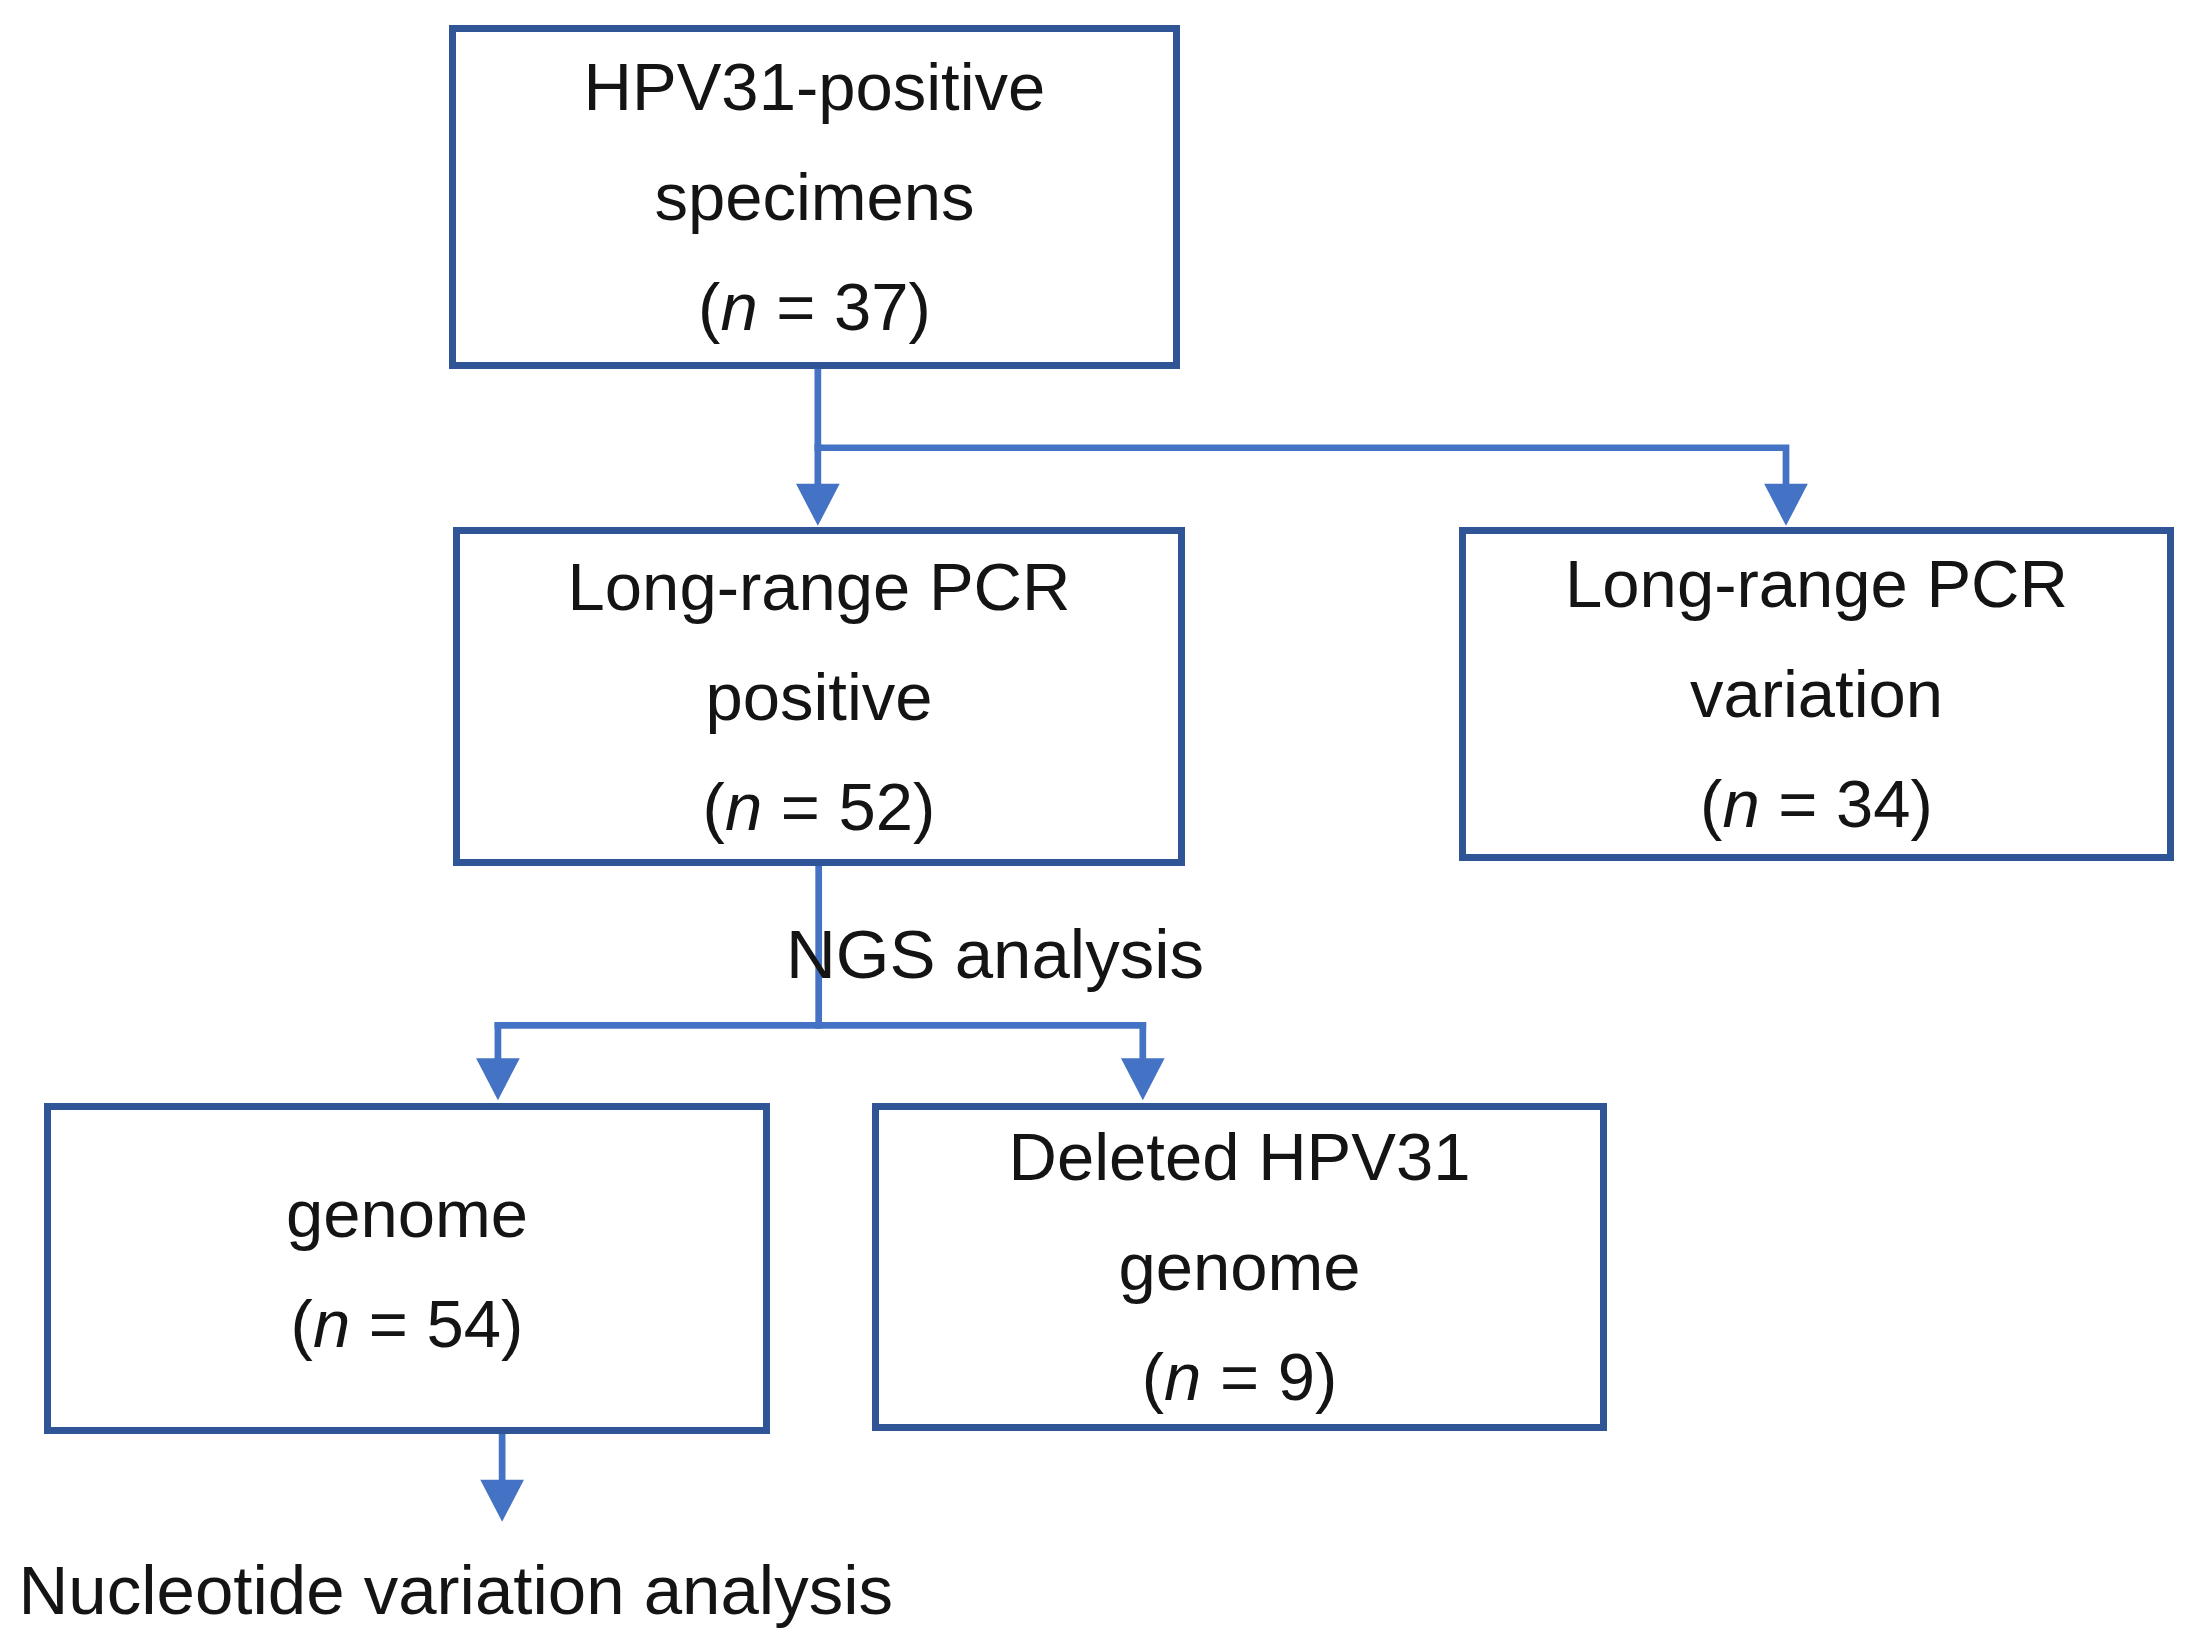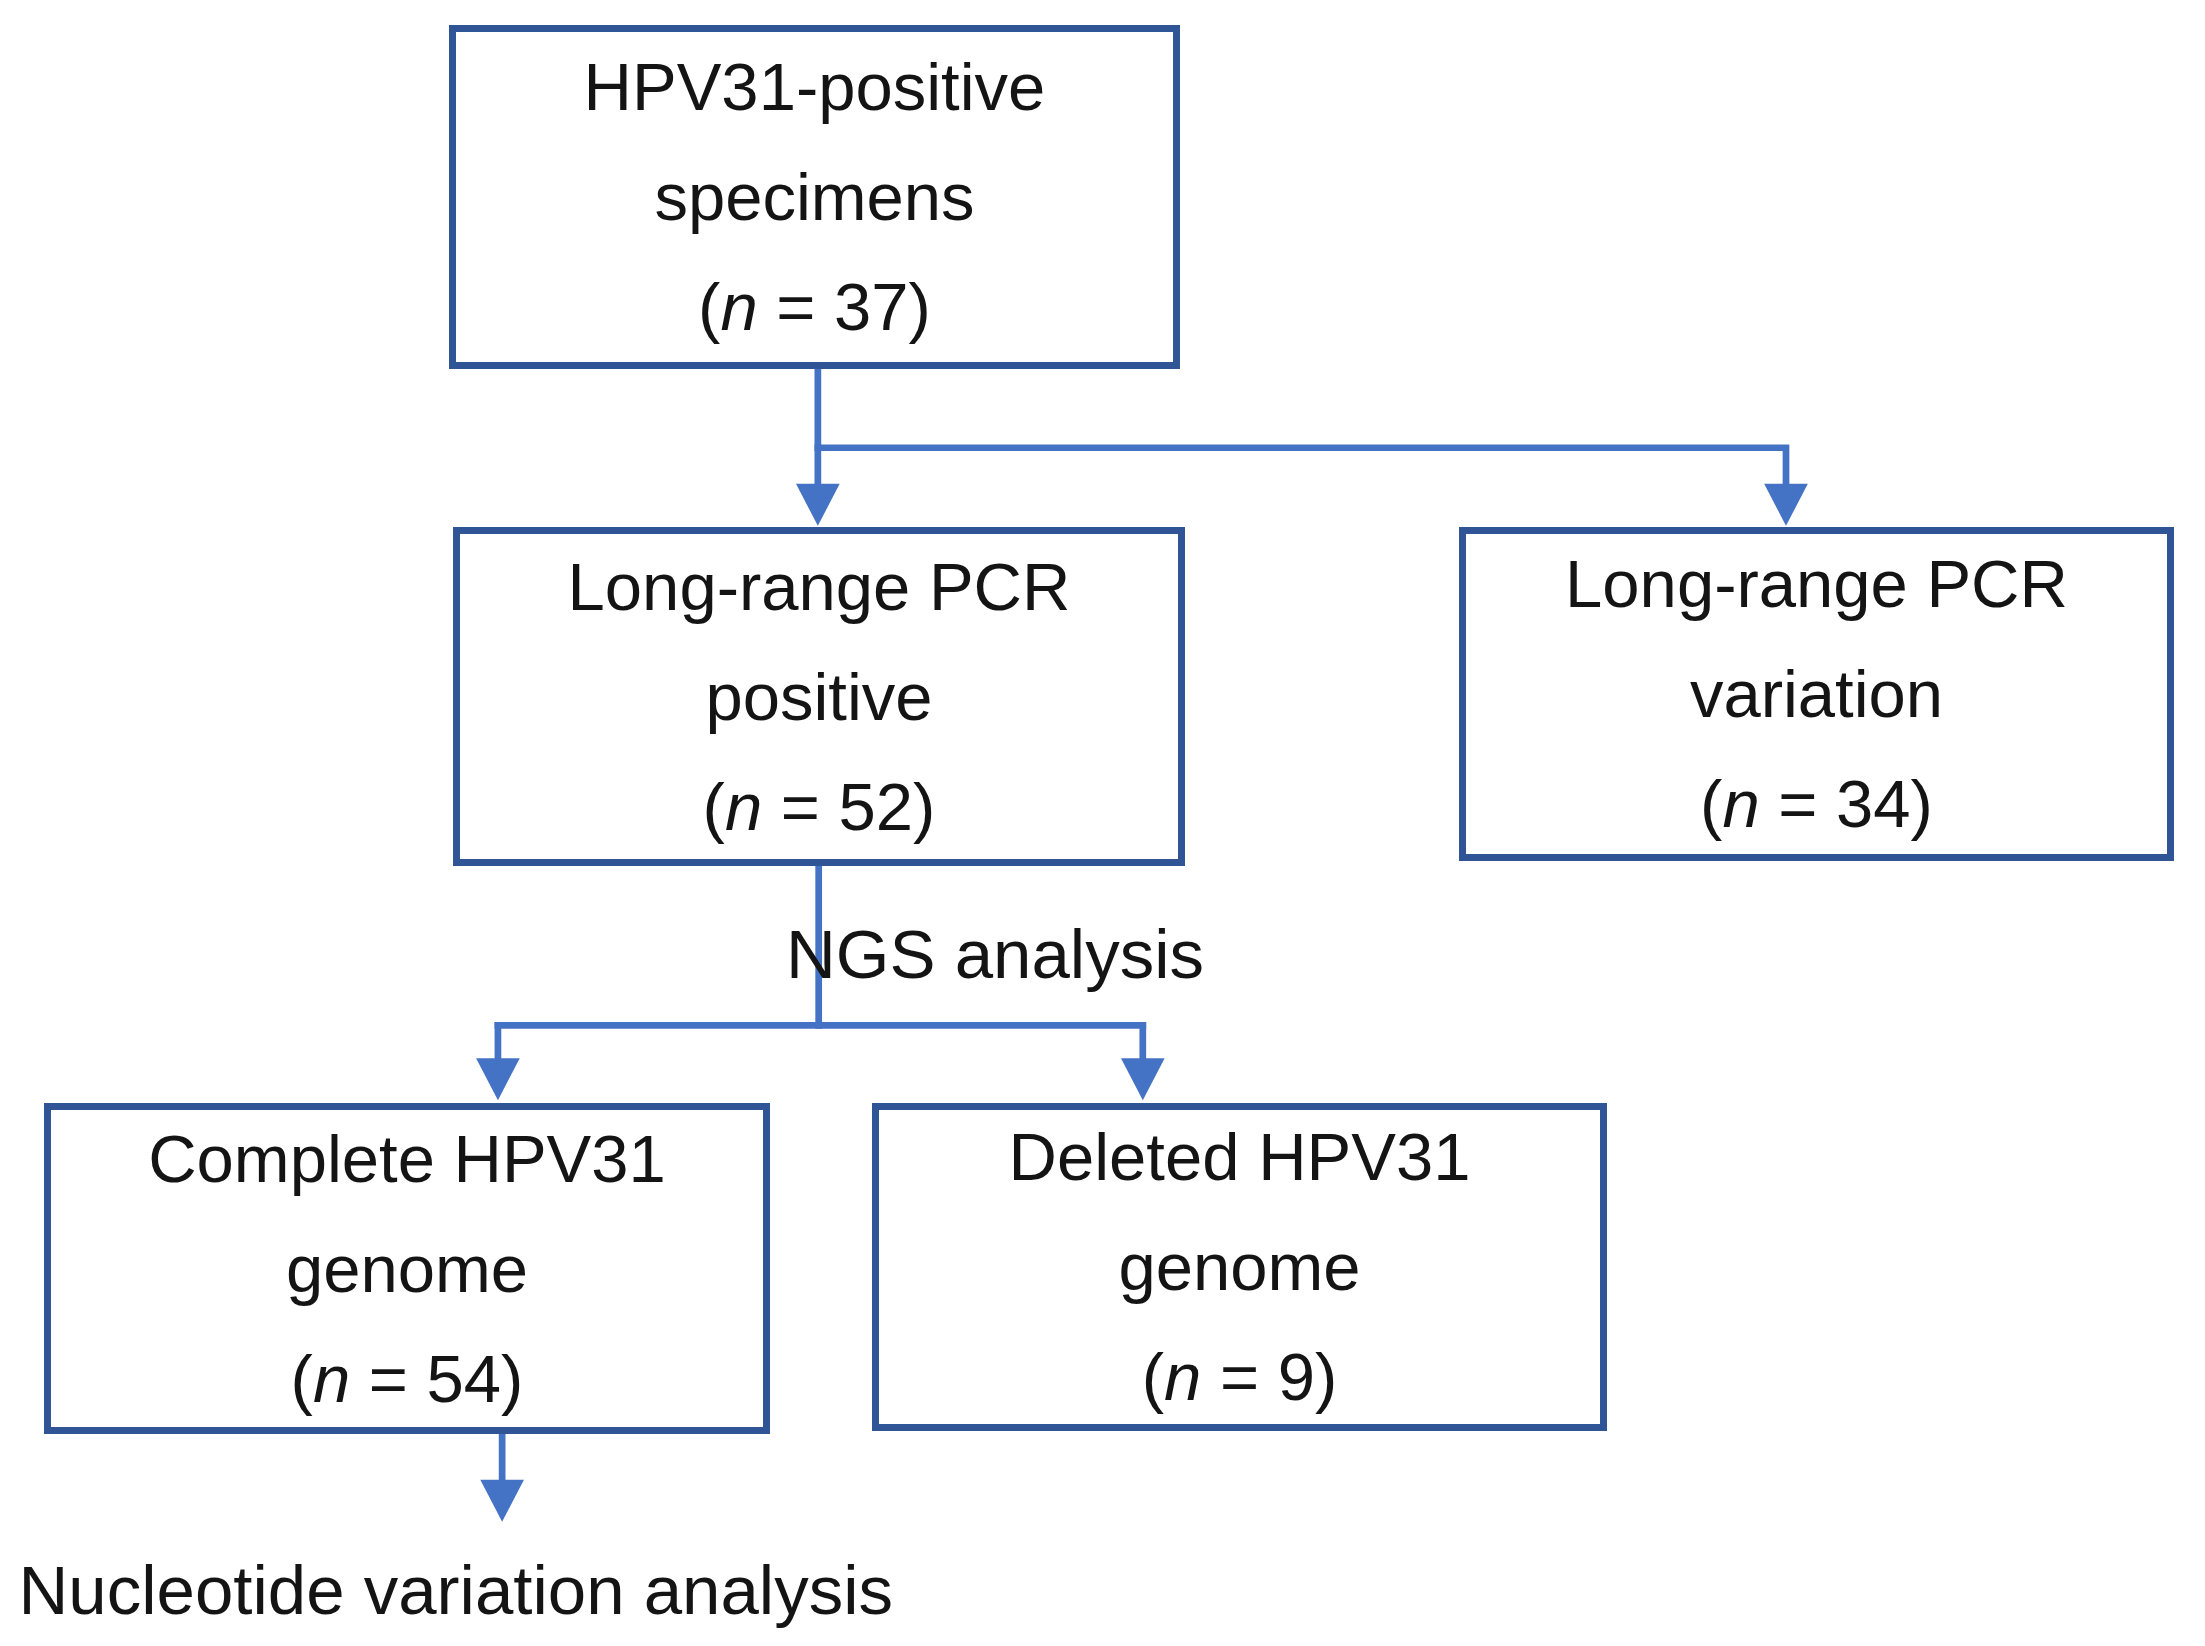--- a/index.html
+++ b/index.html
@@ -71,21 +71,20 @@
 
   <div class="node" style="left:1459px;top:527px;width:715px;height:334px;">
     <span>Long-range PCR</span>
     <span>variation</span>
     <span class="count-line"><span>(</span><span class="var">n</span><span> = 34)</span></span>
   </div>
 
   <div class="free-label" style="left:786px;top:914px;">NGS analysis</div>
 
   <div class="node" style="left:44px;top:1103px;width:726px;height:331px;">
-    <span>Complete HPV31</span>
     <span>genome</span>
     <span class="count-line"><span>(</span><span class="var">n</span><span> = 54)</span></span>
   </div>
 
   <div class="node" style="left:872px;top:1103px;width:735px;height:328px;">
     <span>Deleted HPV31</span>
     <span>genome</span>
     <span class="count-line"><span>(</span><span class="var">n</span><span> = 9)</span></span>
   </div>
 

